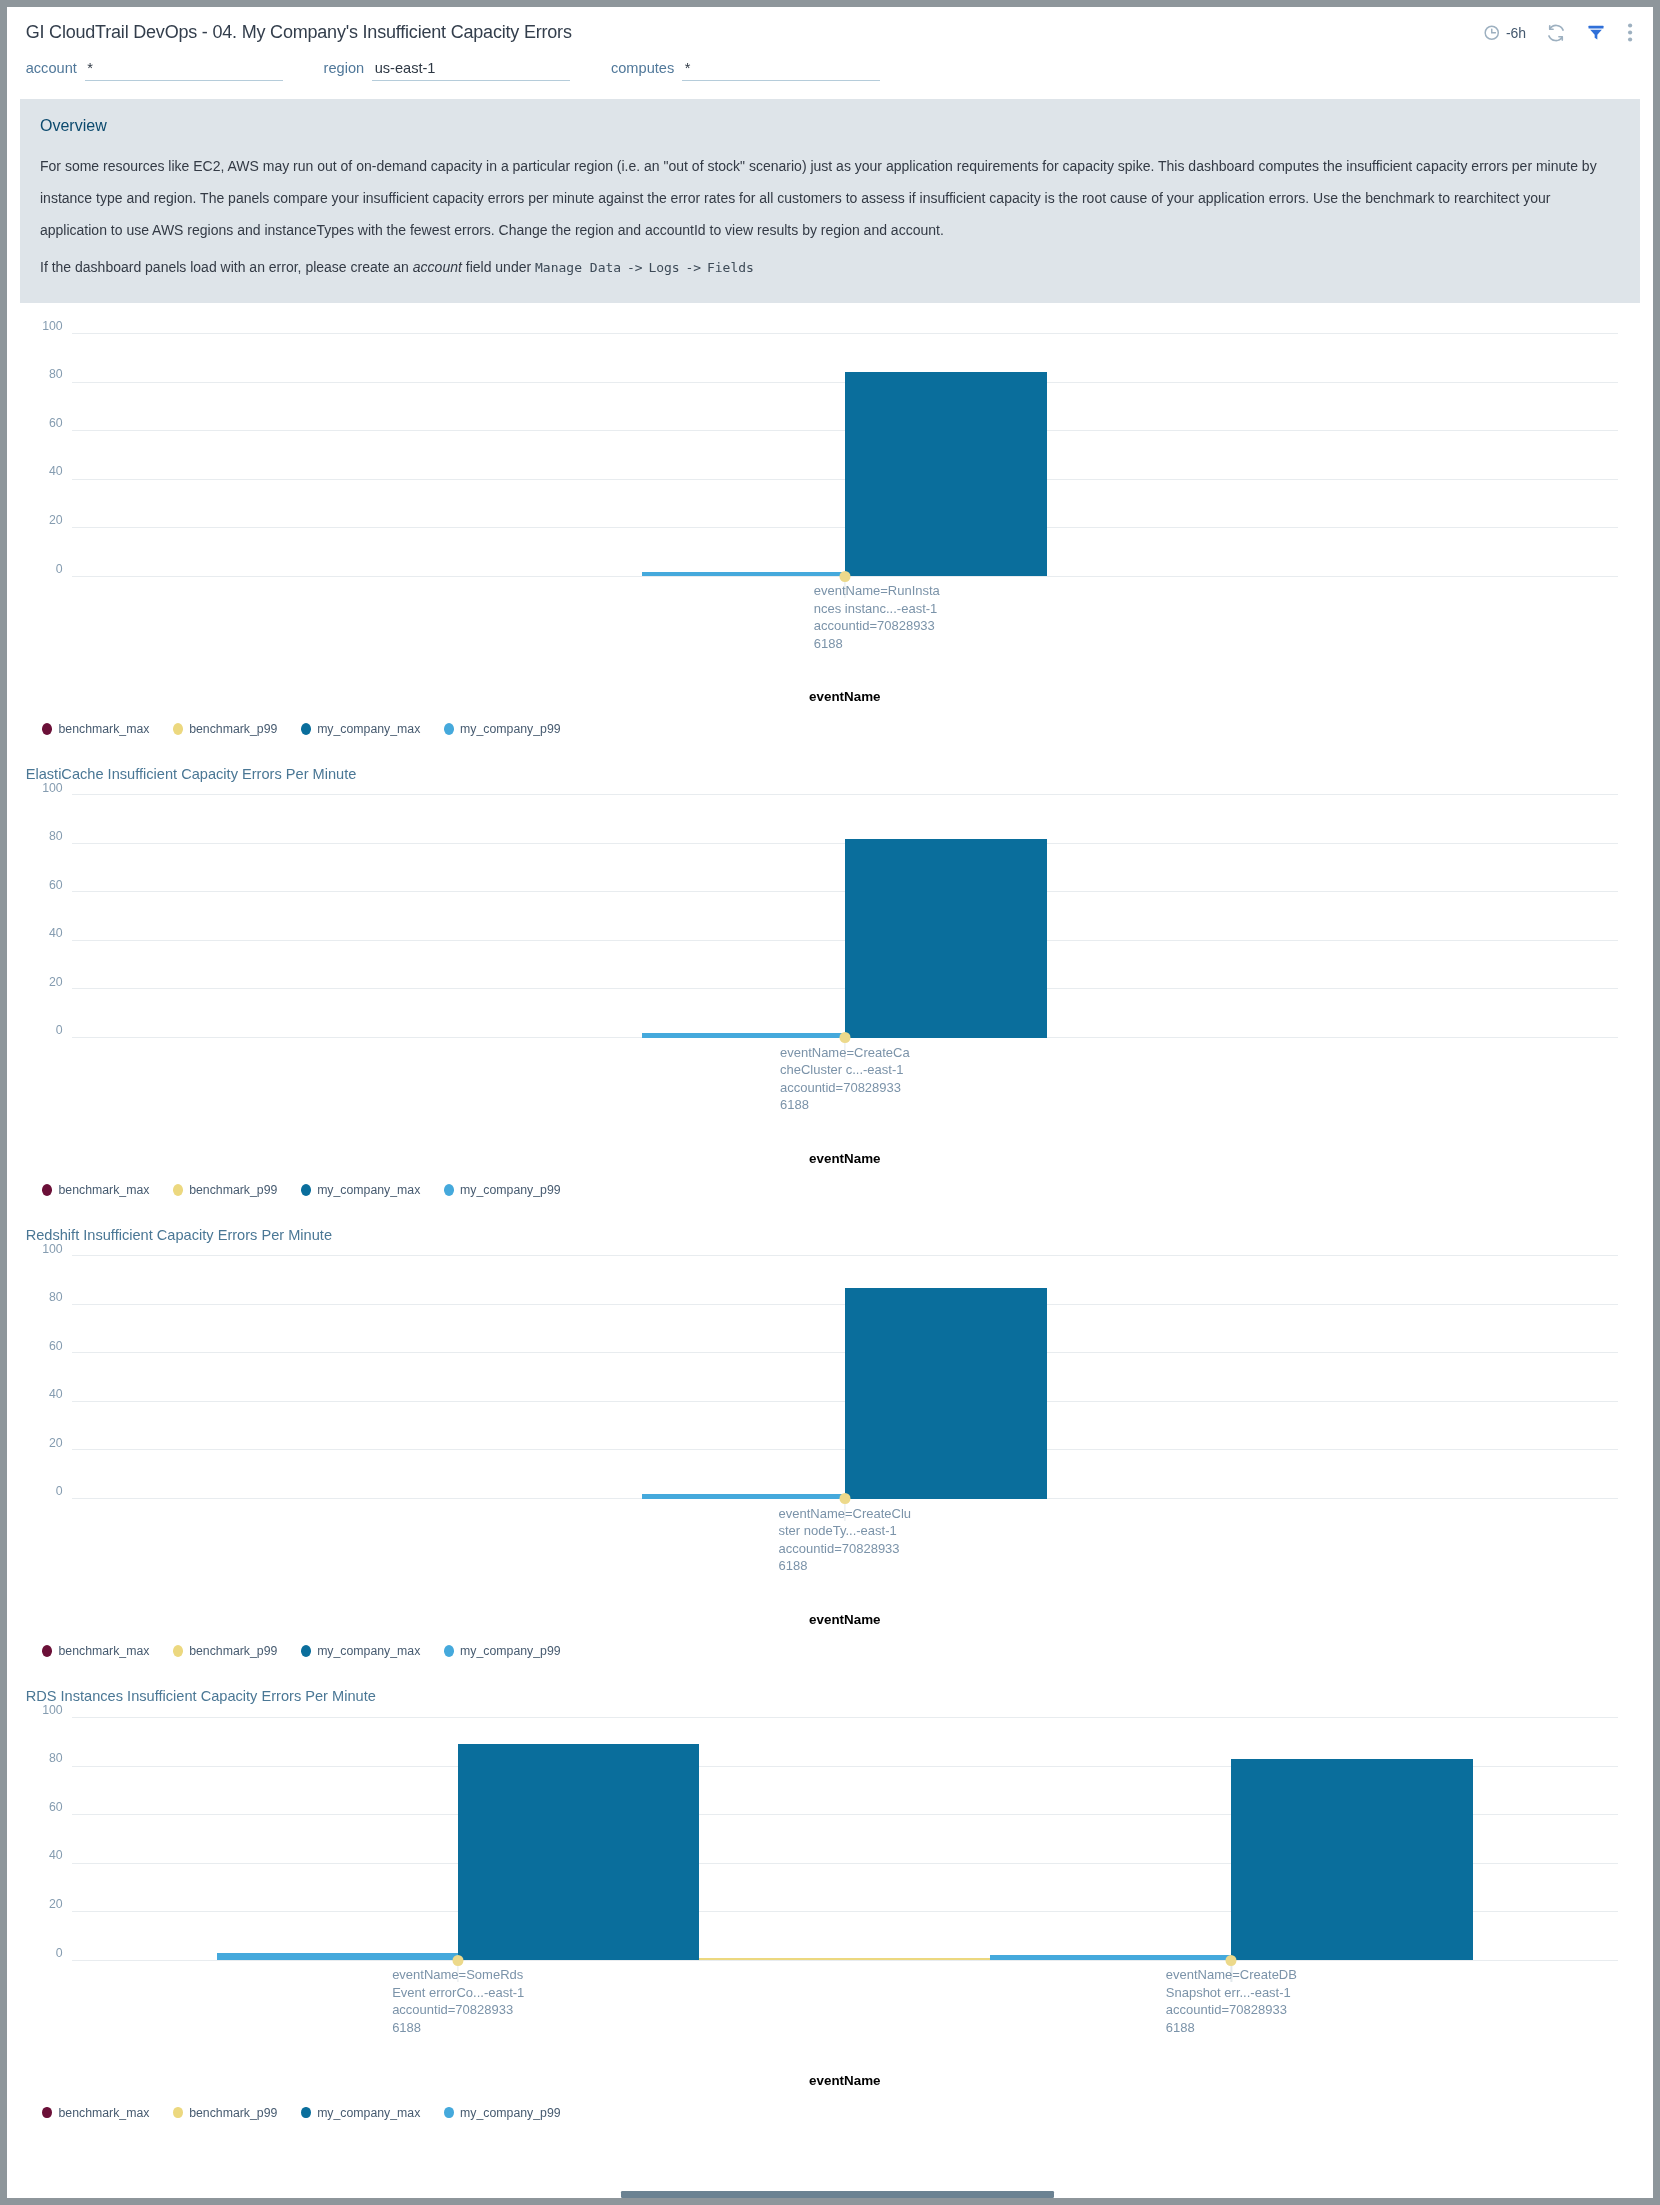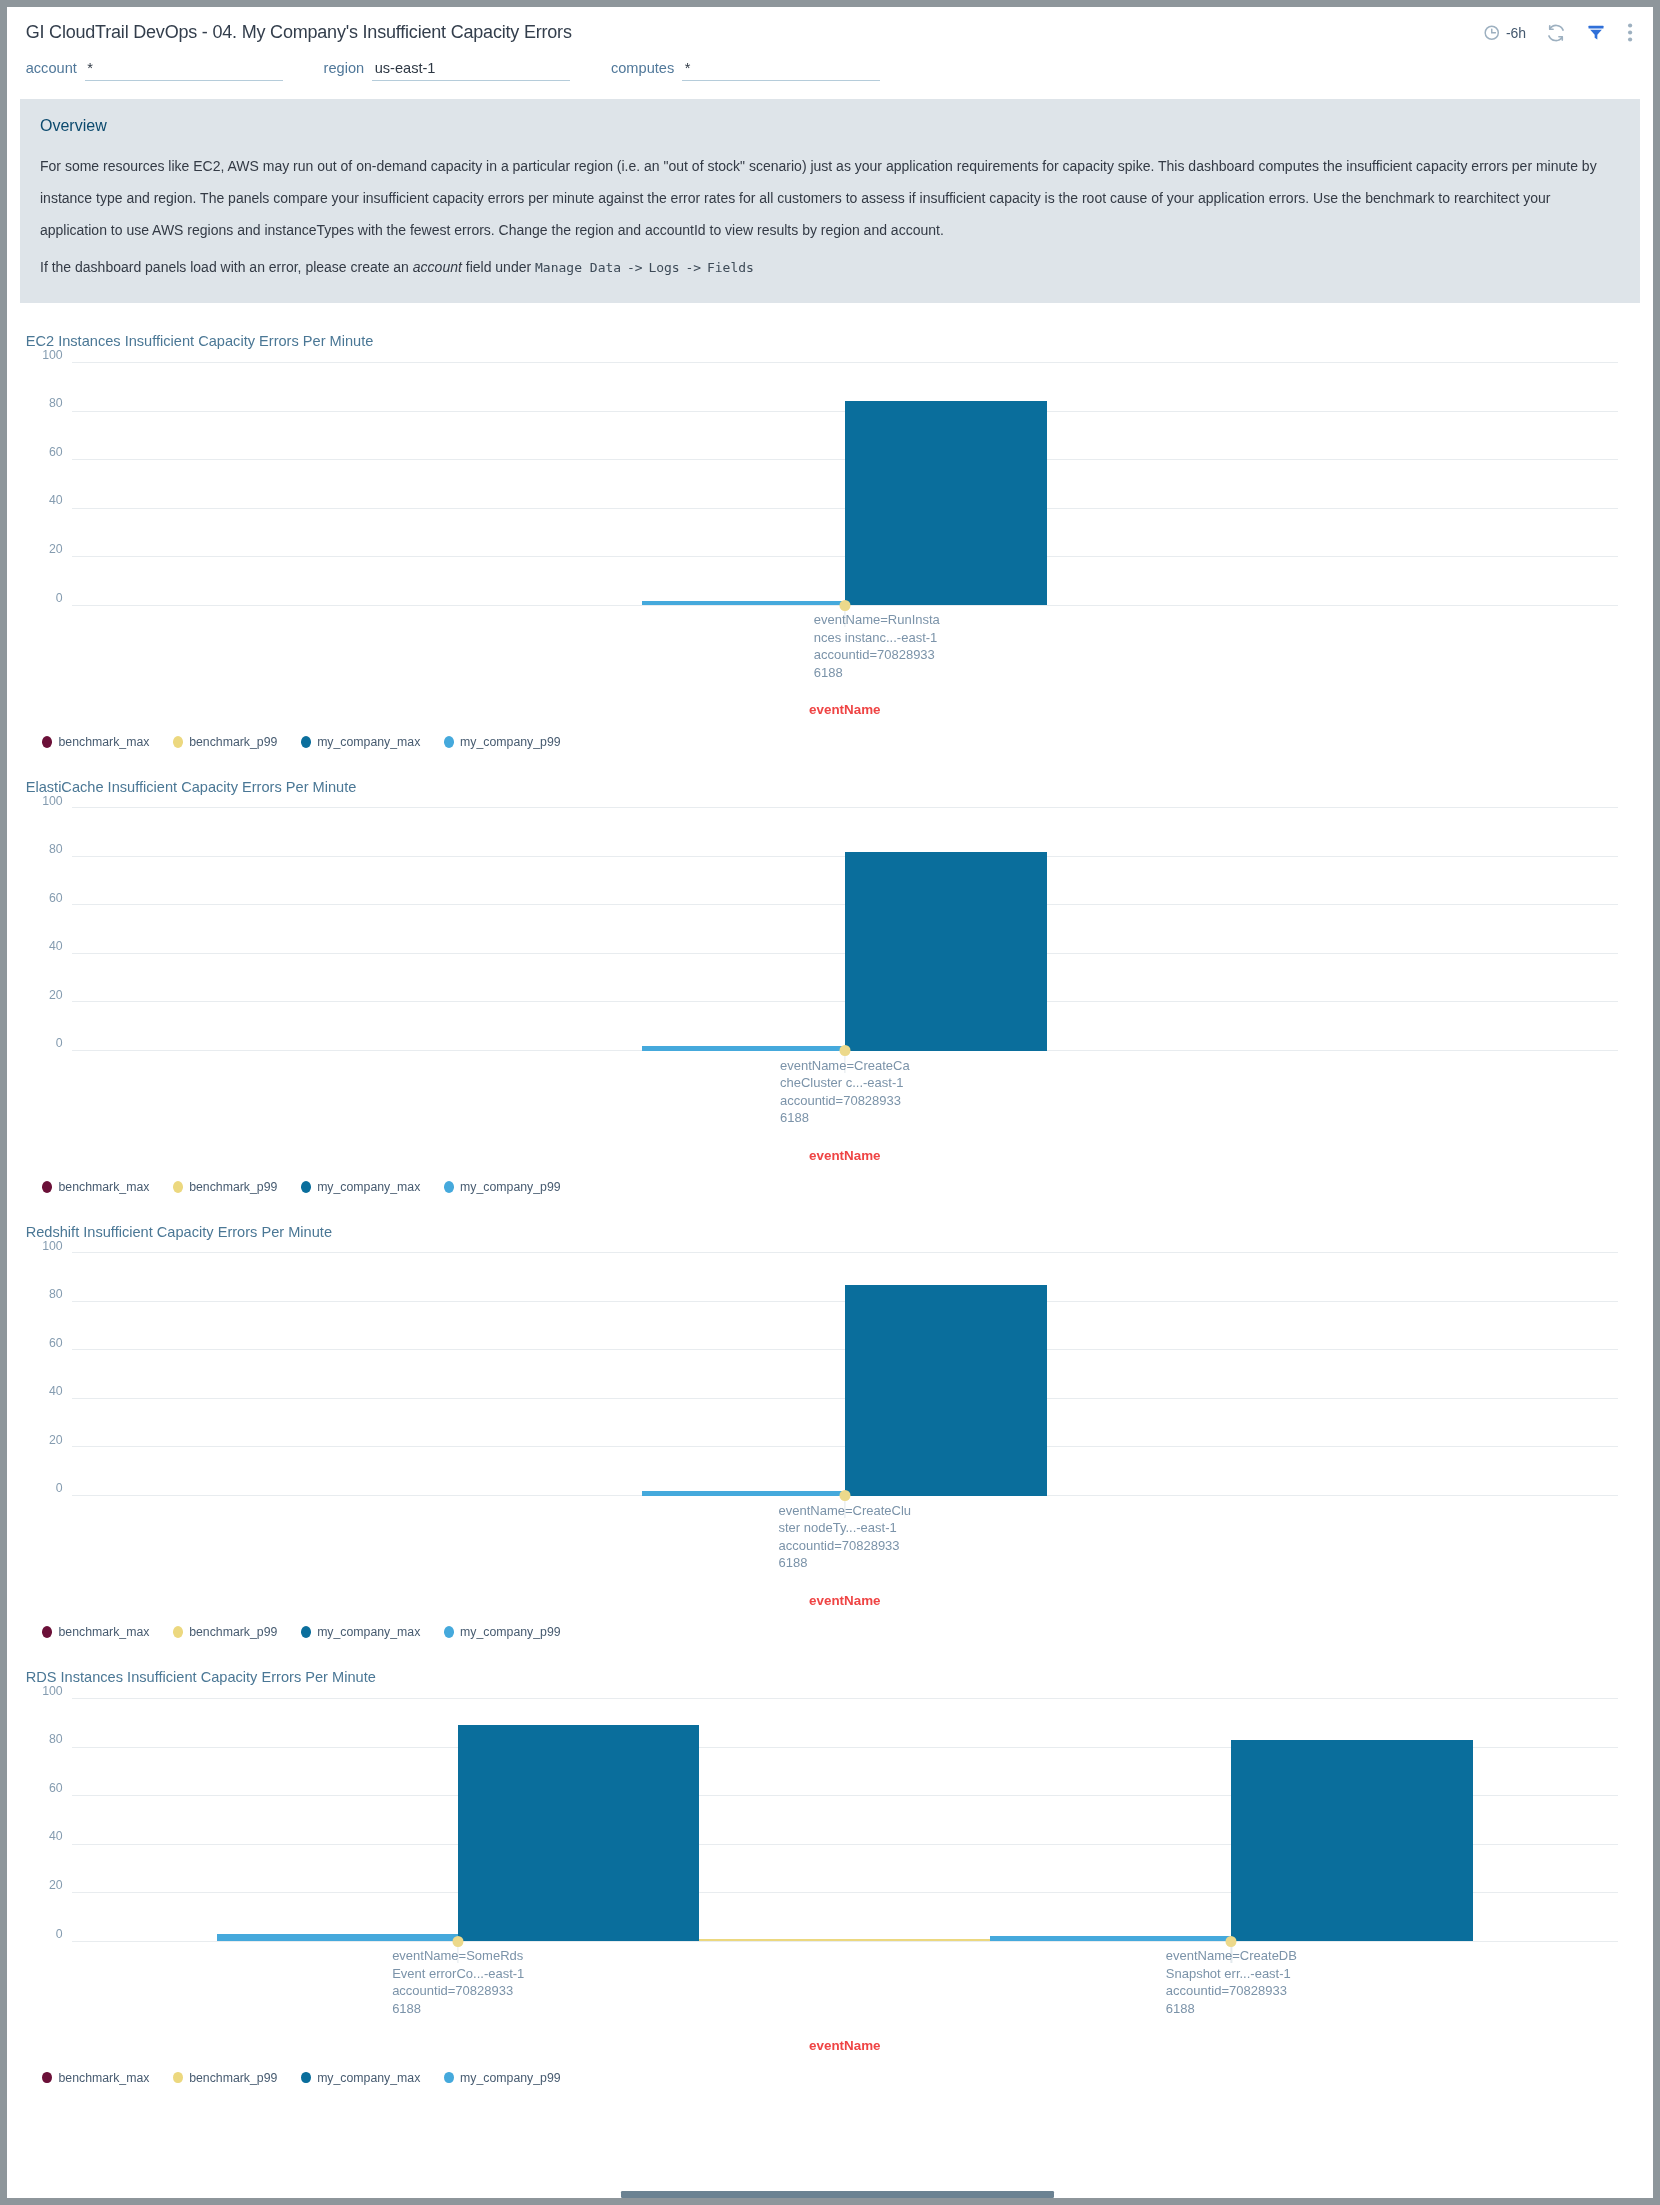--- a/index.html
+++ b/index.html
@@ -47,21 +47,21 @@
   .gridline{position:absolute;left:0;right:0;height:0.6px;background:#e8ecef;}
   .ytick{position:absolute;left:-39px;width:30px;text-align:right;font-size:12.3px;color:#859cb0;transform:translateY(-50%);}
   .bar{position:absolute;bottom:0;}
   .bar-dark{background:#0a6e9c;}
   .bar-light{background:#45a9dc;}
   .bar-yellow{background:#ecd87f;}
   .cat-dot{position:absolute;width:11px;height:11px;border-radius:50%;background:#ecd98b;bottom:-5.3px;transform:translateX(-50%);z-index:3;}
   .cat-tick{position:absolute;top:243px;width:1.2px;height:22px;background:#e2e8ec;transform:translateX(-50%);}
   .xlabels{position:relative;height:88px;margin-left:46px;margin-right:16.4px;margin-top:5.8px;}
   .xlabel-block{position:absolute;top:0;transform:translateX(-50%);text-align:left;font-size:13px;line-height:17.5px;color:#7b93a9;white-space:nowrap;}
-  .xaxis-title{margin-left:46px;margin-right:16.4px;text-align:center;font-size:13.4px;color:#ef4444;font-weight:700;margin-top:3px;}
+  .xaxis-title{margin-left:46px;margin-right:16.4px;text-align:center;font-size:13.4px;color:#000000;font-weight:700;margin-top:19px;}
   .legend{display:flex;align-items:center;gap:23.4px;margin:17.5px 0 0 16.4px;padding:0;list-style:none;}
   .legend-item{display:flex;align-items:center;gap:6.4px;cursor:pointer;}
   .legend-dot{width:10px;height:11.7px;border-radius:50%;display:inline-block;}
   .legend-label{font-size:12.3px;color:#475b70;}
   
   .hscrollbar{position:absolute;left:0;right:0;bottom:0;height:7px;background:transparent;}
   .hscrollbar-thumb{position:absolute;left:614px;width:433px;top:0;height:7px;background:#6b8292;border-radius:1.2px;}
 </style>
 </head>
 <body>
@@ -126,21 +126,20 @@
   </div>
 
   <div class="overview">
     <h2 class="overview-title">Overview</h2>
     <p class="overview-body">For some resources like EC2, AWS may run out of on-demand capacity in a particular region (i.e. an "out of stock" scenario) just as your application requirements for capacity spike. This dashboard computes the insufficient capacity errors per minute by instance type and region. The panels compare your insufficient capacity errors per minute against the error rates for all customers to assess if insufficient capacity is the root cause of your application errors. Use the benchmark to rearchitect your application to use AWS regions and instanceTypes with the fewest errors. Change the region and accountId to view results by region and account.</p>
     <p class="overview-note"><span>If the dashboard panels load with an error, please create an </span><span class="em-italic">account</span><span> field under </span><span class="code">Manage Data</span><span class="code code-arrow">-&gt;</span><span class="code">Logs</span><span class="code code-arrow">-&gt;</span><span class="code">Fields</span></p>
   </div>
 
   <div id="panels">
       <section class="panel">
-        <h3 class="panel-title">EC2 Instances Insufficient Capacity Errors Per Minute</h3>
         <div class="plot">
           <div class="gridline" style="bottom: 0px;"></div>
           <span class="ytick" style="bottom: -6.4px;">0</span>
           <div class="gridline" style="bottom: 49px;"></div>
           <span class="ytick" style="bottom: 42px;">20</span>
           <div class="gridline" style="bottom: 97px;"></div>
           <span class="ytick" style="bottom: 91px;">40</span>
           <div class="gridline" style="bottom: 146px;"></div>
           <span class="ytick" style="bottom: 139px;">60</span>
           <div class="gridline" style="bottom: 194px;"></div>

